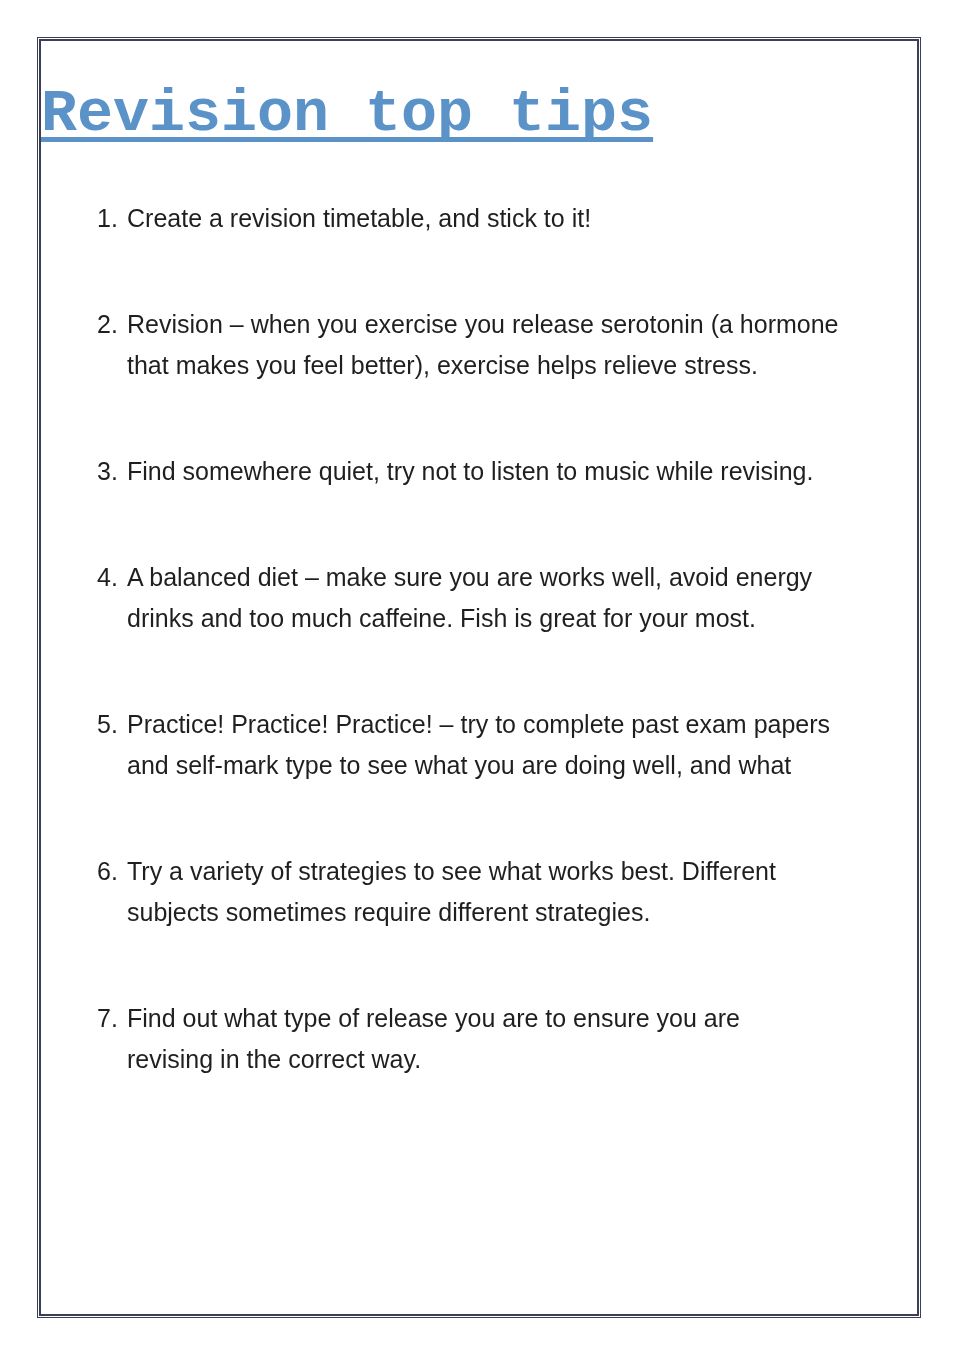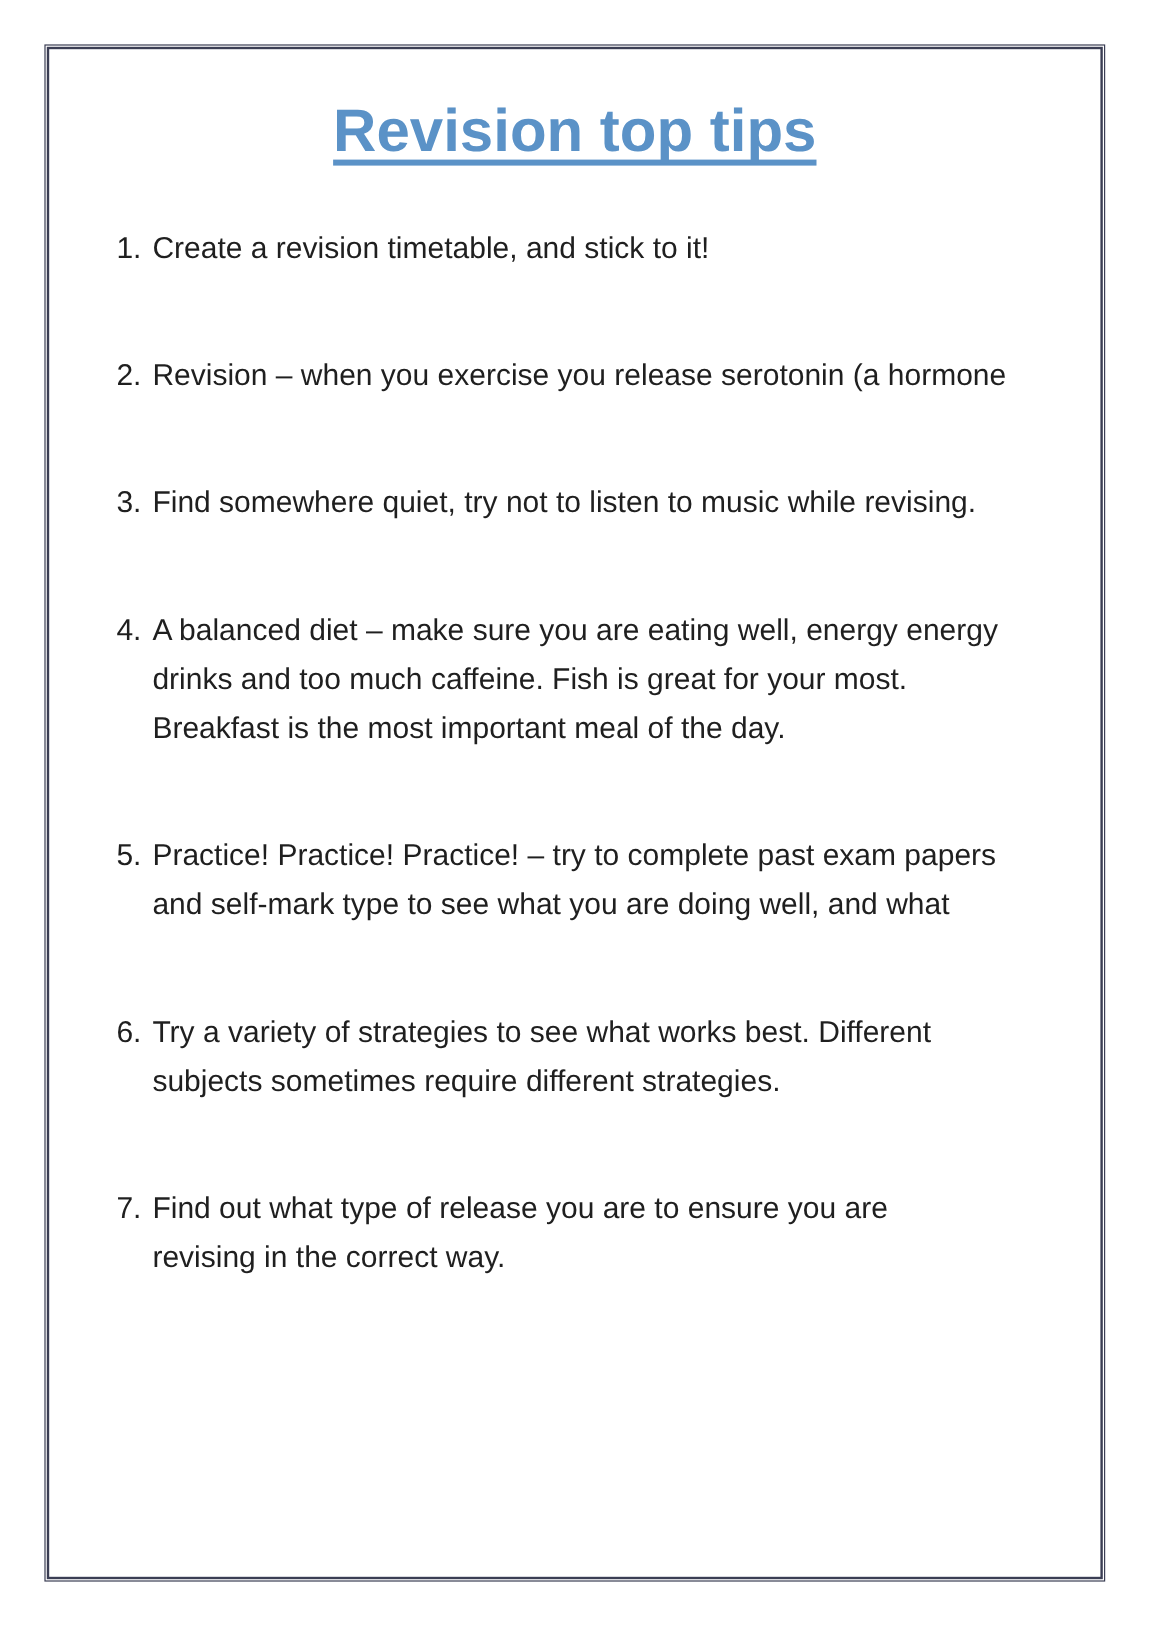--- a/index.html
+++ b/index.html
@@ -28,25 +28,25 @@
     padding: 1px;
     background: var(--bg);
   }
   .frame-inner {
     width: 100%;
     height: 100%;
     border: 2px solid var(--border);
   }
   .title {
     margin: 40px 0 0 0;
-    text-align: center;
-    font-size: 50px;
+    font-size: 60px;
     line-height: 1.12;
     font-weight: bold;
     color: var(--accent);
+    font-family: Liberation Mono, monospace;
   }
   .title-text {
     text-decoration: underline;
     text-decoration-thickness: 5px;
     text-underline-offset: 7px;
     text-decoration-skip-ink: none;
   }
   .tips-list {
     margin-top: 50px;
     padding: 0 14px 0 56px;
@@ -71,29 +71,29 @@
       <h1 class="title">
         <span class="title-text">Revision top tips</span>
       </h1>
       <div class="tips-list">
           <div class="tip">
             <span class="tip-num">1.</span>
             <span class="tip-text"><span>Create a </span><span class="b">revision timetable</span><span>, and stick to it!</span></span>
           </div>
           <div class="tip">
             <span class="tip-num">2.</span>
-            <span class="tip-text"><span class="b">Revision</span><span> – when you exercise you release serotonin (a hormone</span><br></span>
+            <span class="tip-text"><span class="b">Revision</span><span> – when you exercise you release serotonin (a hormone</span><br><span>that makes you feel better), exercise helps relieve stress.</span></span>
           </div>
           <div class="tip">
             <span class="tip-num">3.</span>
             <span class="tip-text"><span>Find somewhere </span><span class="b">quiet</span><span>, try not to listen to music while revising.</span><br></span>
           </div>
           <div class="tip">
             <span class="tip-num">4.</span>
-            <span class="tip-text"><span class="b">A balanced diet</span><span> – make sure you are eating well, energy energy</span><br><span>drinks and too much caffeine. Fish is great for your most.</span><br><span>Breakfast is the most important meal of the day.</span></span>
+            <span class="tip-text"><span class="b">A balanced diet</span><span> – make sure you are works well, avoid energy</span><br><span>drinks and too much caffeine. Fish is great for your most.</span><br></span>
           </div>
           <div class="tip">
             <span class="tip-num">5.</span>
             <span class="tip-text"><span class="b">Practice! Practice! Practice!</span><span> – try to complete past exam papers</span><br><span>and self-mark type to see what you are doing well, and what</span><br></span>
           </div>
           <div class="tip">
             <span class="tip-num">6.</span>
             <span class="tip-text"><span>Try a </span><span class="b">variety of strategies</span><span> to see what works best. Different</span><br><span>subjects sometimes require different strategies.</span></span>
           </div>
           <div class="tip">

